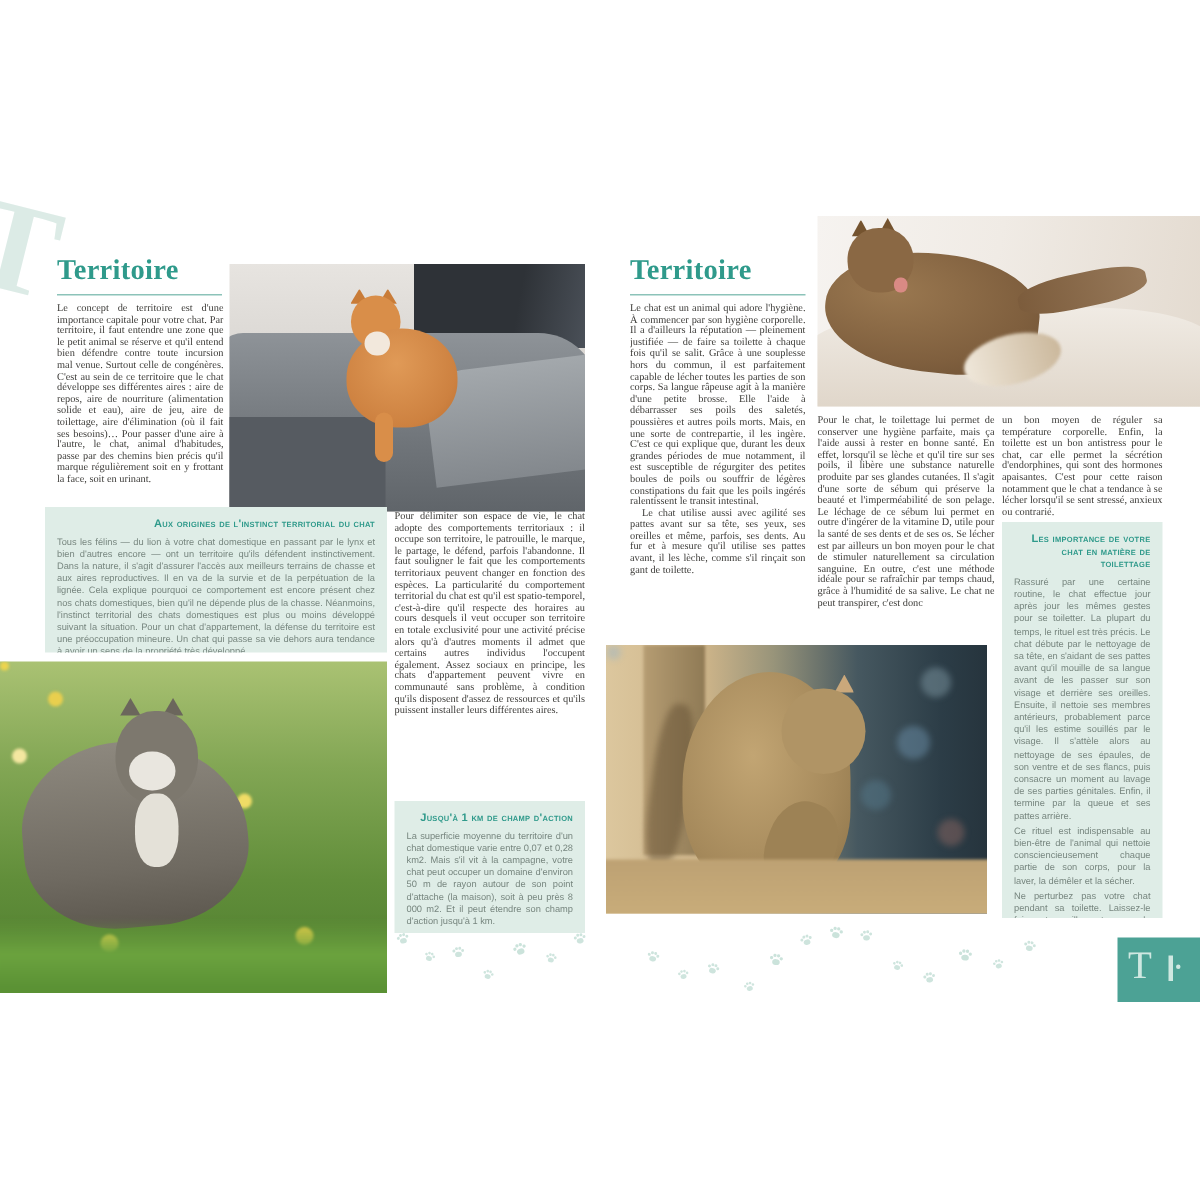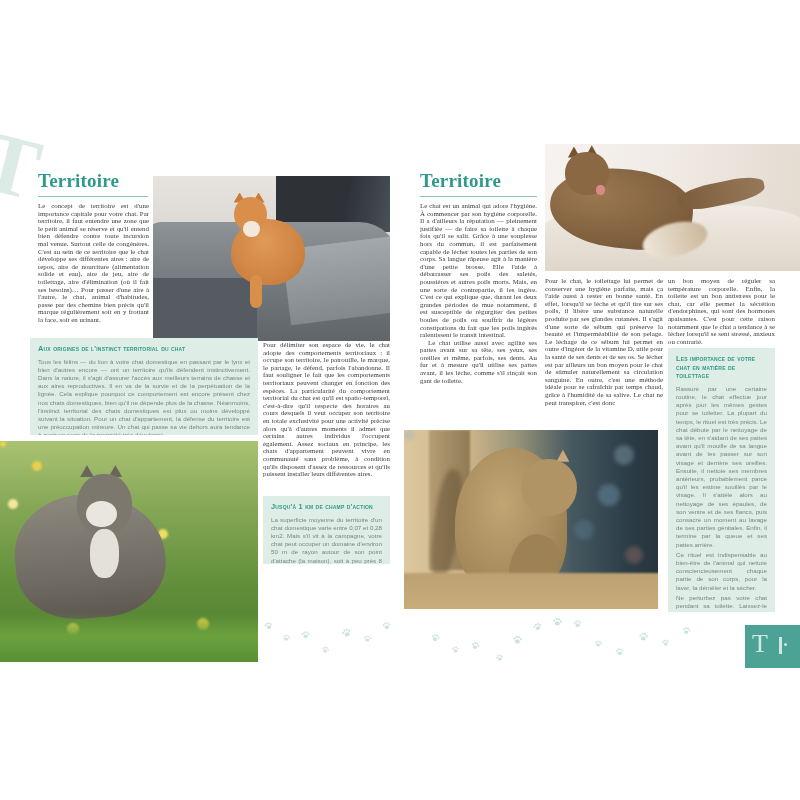--- a/index.html
+++ b/index.html
@@ -10,21 +10,21 @@
   .watermark{position:absolute;left:-18px;top:122px;font-size:86px;font-weight:bold;
              color:#dcebe6;transform:rotate(14deg);line-height:1;}
   .heading{position:absolute;margin:0;font-size:19px;font-weight:bold;color:var(--teal);letter-spacing:.2px;}
   .rule{position:absolute;height:1px;background:var(--rule);}
   .col{position:absolute;text-align:justify;font-size:6.9px;line-height:7.6px;color:var(--ink);
        overflow:hidden;hyphens:auto;}
   .col p{margin:0;}
   .col p + p{text-indent:8px;}
   .greenbox{position:absolute;background:var(--boxbg);box-sizing:border-box;padding:7px 8px;overflow:hidden;}
   .greenbox .gb-title{font-family:"Liberation Sans",sans-serif;font-variant:small-caps;font-weight:bold;
-       color:var(--teal);font-size:7.4px;line-height:8.6px;text-align:left;margin:0 0 4px 0;letter-spacing:.2px;}
+       color:var(--teal);font-size:7.4px;line-height:8.6px;text-align:right;margin:0 0 4px 0;letter-spacing:.2px;}
   .greenbox .gb-body{font-family:"Liberation Sans",sans-serif;font-size:6.2px;line-height:8.2px;
        color:var(--boxtext);text-align:justify;margin:0;}
   .greenbox .gb-body + .gb-body{margin-top:2px;}
 
   .photo{position:absolute;overflow:hidden;}
   .shape{position:absolute;}
 
   
   #photo-sofa{background:linear-gradient(180deg,#e7e4e0 0%,#d9d6d2 40%,#cfccc8 100%);}
   .p1-tv{left:52%;top:0;width:48%;height:34%;background:linear-gradient(100deg,#2e3237 60%,#4a5058);}
@@ -134,21 +134,21 @@
     <div class="shape p2-cat-head"></div>
     <div class="shape p2-muzzle"></div>
     <div class="shape p2-chest"></div>
     <div class="shape p2-grassfront"></div>
   </div>
 
   <div class="col" style="left:263px;top:341px;width:127px;height:179px;">
     <p>Pour délimiter son espace de vie, le chat adopte des comportements territoriaux : il occupe son territoire, le patrouille, le marque, le partage, le défend, parfois l'abandonne. Il faut souligner le fait que les comportements territoriaux peuvent changer en fonction des espèces. La particularité du comportement territorial du chat est qu'il est spatio-temporel, c'est-à-dire qu'il respecte des horaires au cours desquels il veut occuper son territoire en totale exclusivité pour une activité précise alors qu'à d'autres moments il admet que certains autres individus l'occupent également. Assez sociaux en principe, les chats d'appartement peuvent vivre en communauté sans problème, à condition qu'ils disposent d'assez de ressources et qu'ils puissent installer leurs différentes aires.</p>
   </div>
 
-  <div class="greenbox" style="left:263px;top:496px;width:127px;height:68px;">
+  <div class="greenbox" style="left:263px;top:534px;width:127px;height:88px;">
     <p class="gb-title">Jusqu'à 1 km de champ d'action</p>
     <p class="gb-body">La superficie moyenne du territoire d'un chat domestique varie entre 0,07 et 0,28 km2. Mais s'il vit à la campagne, votre chat peut occuper un domaine d'environ 50 m de rayon autour de son point d'attache (la maison), soit à peu près 8 000 m2. Et il peut étendre son champ d'action jusqu'à 1 km.</p>
   </div>
 
   <div class="photo" id="photo-bed" style="left:545px;top:144px;width:255px;height:127px;">
     <div class="shape p3-bed"></div>
     <div class="shape p3-ear" style="left:9%;top:2%;"></div>
     <div class="shape p3-ear" style="left:16%;top:1%;"></div>
     <div class="shape p3-cat-body"></div>
     <div class="shape p3-cat-head"></div>

